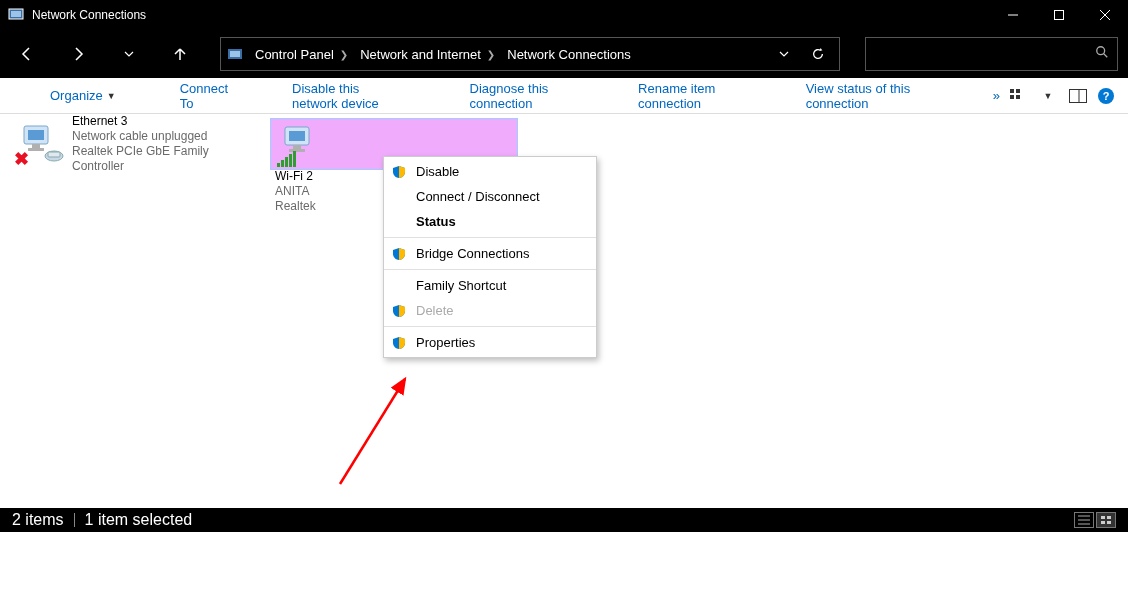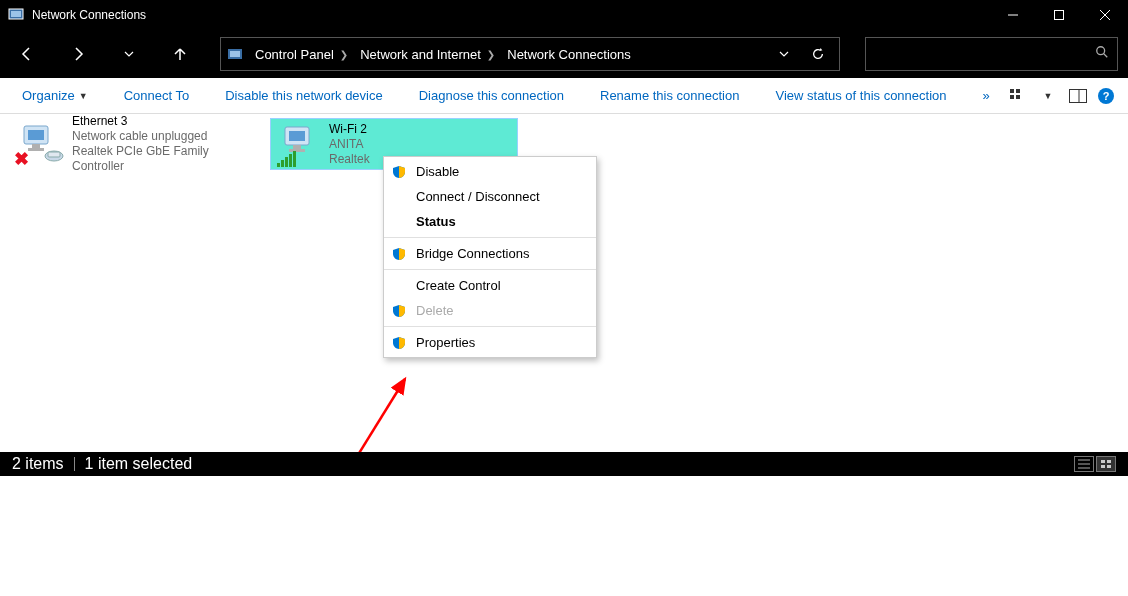--- a/index.html
+++ b/index.html
@@ -1,17 +1,17 @@
 <!DOCTYPE html>
 <html><head>
 <meta charset="utf-8">
 <style>
 * { box-sizing: border-box; margin: 0; padding: 0; font-family: "Segoe UI", Arial, sans-serif; }
 html, body { width: 1128px; height: 596px; overflow: hidden; background: #fff; }
-.window { width: 1128px; height: 476px; display: flex; flex-direction: column; background: #fff; }
+.window { width: 1128px; height: 532px; display: flex; flex-direction: column; background: #fff; }
 
 
 .titlebar { height: 30px; background: #000; color: #fff; display: flex; align-items: center; padding-left: 8px; font-size: 12px; }
 .titlebar .app-icon { width: 16px; height: 16px; margin-right: 8px; display:flex; align-items:center; justify-content:center;}
 .titlebar .title-text { flex: 1; }
 .titlebar .win-buttons { display: flex; }
 .titlebar .win-btn { width: 46px; height: 30px; display: flex; align-items: center; justify-content: center; color: #fff; }
 
 
 .navbar { height: 48px; background: #000; display: flex; align-items: center; padding: 0 10px; gap: 17px; justify-content: flex-end; }
@@ -21,31 +21,31 @@
 .breadcrumbs { flex: 1; display: flex; align-items: center; color: #fff; font-size: 13px; height: 100%; }
 .crumb { padding: 0 6px; display: flex; align-items: center; height: 100%; cursor: default; }
 .crumb .sep { margin-left: 6px; color: #aaa; font-size: 10px; }
 .addr-actions { display: flex; align-items: center; gap: 4px; padding: 0 6px; }
 .addr-action { width: 30px; height: 30px; display: flex; align-items: center; justify-content: center; color: #fff; }
 .searchbar { flex: 1; height: 34px; border: 1px solid #555; background: #000; margin-left: 8px; display: flex; align-items: center; padding: 0 8px; color: #888; }
 .search-icon { margin-left: auto; color: #888; }
 
 
 .toolbar { height: 36px; border-bottom: 1px solid #ddd; display: flex; align-items: center; padding: 0 14px; font-size: 13px; background:#fff;}
-.tool-item { color: #0067c0; padding: 4px 8px; margin-right: 20px; display: flex; align-items: center; }
+.tool-item { color: #0067c0; padding: 4px 8px; margin-right: 20px; display: flex; align-items: center; margin-left: 28px; }
 .tool-item .drop { margin-left: 4px; font-size: 9px; color:#333;}
 .tool-spacer { flex: 1; }
 .tool-right { display: flex; align-items: center; gap: 10px; color:#333;}
 .tool-icon { width: 20px; height: 20px; display:flex; align-items:center; justify-content:center; }
 .help-icon { width:16px;height:16px;border-radius:50%;background:#0078d4;color:#fff;font-size:11px;font-weight:bold;display:flex;align-items:center;justify-content:center;}
 
 
 .content { flex: 1; position: relative; background: #fff; overflow: hidden; }
 .conn-item { position: absolute; width: 248px; height: 52px; display: flex; padding: 2px 4px; }
-.conn-item.selected { background: #5eead4; border: 1px solid #99d1ff; }
+.conn-item.selected { background: #f0abfc; border: 1px solid #99d1ff; flex-direction: column; }
 .conn-icon { width: 48px; height: 48px; margin-right: 6px; position: relative; flex-shrink:0; }
 .conn-text { font-size: 12px; line-height: 15px; color: #000; display:flex; flex-direction:column; justify-content:center;}
 .conn-text .line2, .conn-text .line3 { color: #6a6a6a; }
 .conn-item.selected .conn-text .line2 { color: #6a6a6a; }
 .eth-icon svg, .wifi-icon svg { width:48px; height:48px; }
 .red-x { position:absolute; left:-4px; bottom:-2px; color:#e81123; font-weight:bold; font-size:18px; }
 .signal-bars { position:absolute; left:2px; bottom:2px; display:flex; align-items:flex-end; gap:1px;}
 .signal-bars span { width:3px; background:#2e9e2e; display:block;}
 .signal-bars span:nth-child(1){height:4px;} .signal-bars span:nth-child(2){height:7px;} .signal-bars span:nth-child(3){height:10px;} .signal-bars span:nth-child(4){height:13px;} .signal-bars span:nth-child(5){height:16px;}
 
@@ -166,21 +166,21 @@
   </div>
 
   <div class="toolbar">
     <div class="tool-item">
         <span>Organize</span>
         <span class="drop">▼</span>
       </div>
     <div class="tool-item">Connect To</div>
     <div class="tool-item">Disable this network device</div>
     <div class="tool-item">Diagnose this connection</div>
-    <div class="tool-item">Rename this connection</div>
+    <div class="tool-item">Rename item connection</div>
     <div class="tool-item">View status of this connection</div>
     <div class="tool-item" style="margin-right:0;">»</div>
     <div class="tool-spacer"></div>
     <div class="tool-right">
       <span class="tool-icon">
           <svg width="16" height="14" viewBox="0 0 16 14">
             <rect x="0" y="0" width="4" height="4" fill="#333"></rect>
             <rect x="6" y="0" width="4" height="4" fill="#333"></rect>
             <rect x="0" y="6" width="4" height="4" fill="#333"></rect>
             <rect x="6" y="6" width="4" height="4" fill="#333"></rect>
@@ -253,21 +253,21 @@
       <div class="ctx-item bold">Status</div>
       <div class="ctx-sep"></div>
       <div class="ctx-item">
         <svg class="shield" viewBox="0 0 14 14">
             <path d="M7 1 L13 3 V7 C13 10 10 13 7 13 C4 13 1 10 1 7 V3 Z" fill="#0078d4"></path>
             <path d="M7 1 L13 3 V7 C13 10 10 13 7 13 Z" fill="#ffb900"></path>
           </svg>
         <span>Bridge Connections</span>
       </div>
       <div class="ctx-sep"></div>
-      <div class="ctx-item">Create Control</div>
+      <div class="ctx-item">Family Shortcut</div>
       <div class="ctx-item disabled">
         <svg class="shield" viewBox="0 0 14 14">
             <path d="M7 1 L13 3 V7 C13 10 10 13 7 13 C4 13 1 10 1 7 V3 Z" fill="#0078d4"></path>
             <path d="M7 1 L13 3 V7 C13 10 10 13 7 13 Z" fill="#ffb900"></path>
           </svg>
         <span>Delete</span>
       </div>
       <div class="ctx-sep"></div>
       <div class="ctx-item">
         <svg class="shield" viewBox="0 0 14 14">

